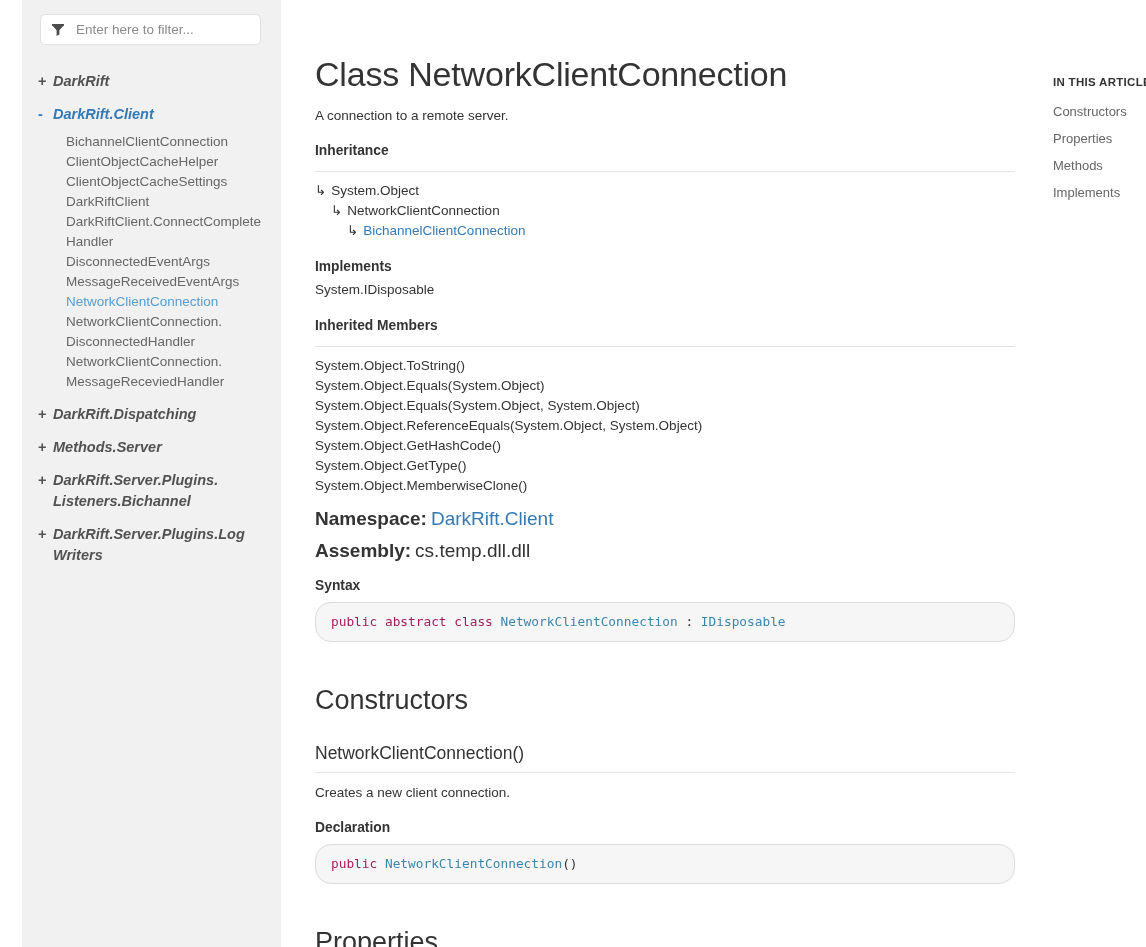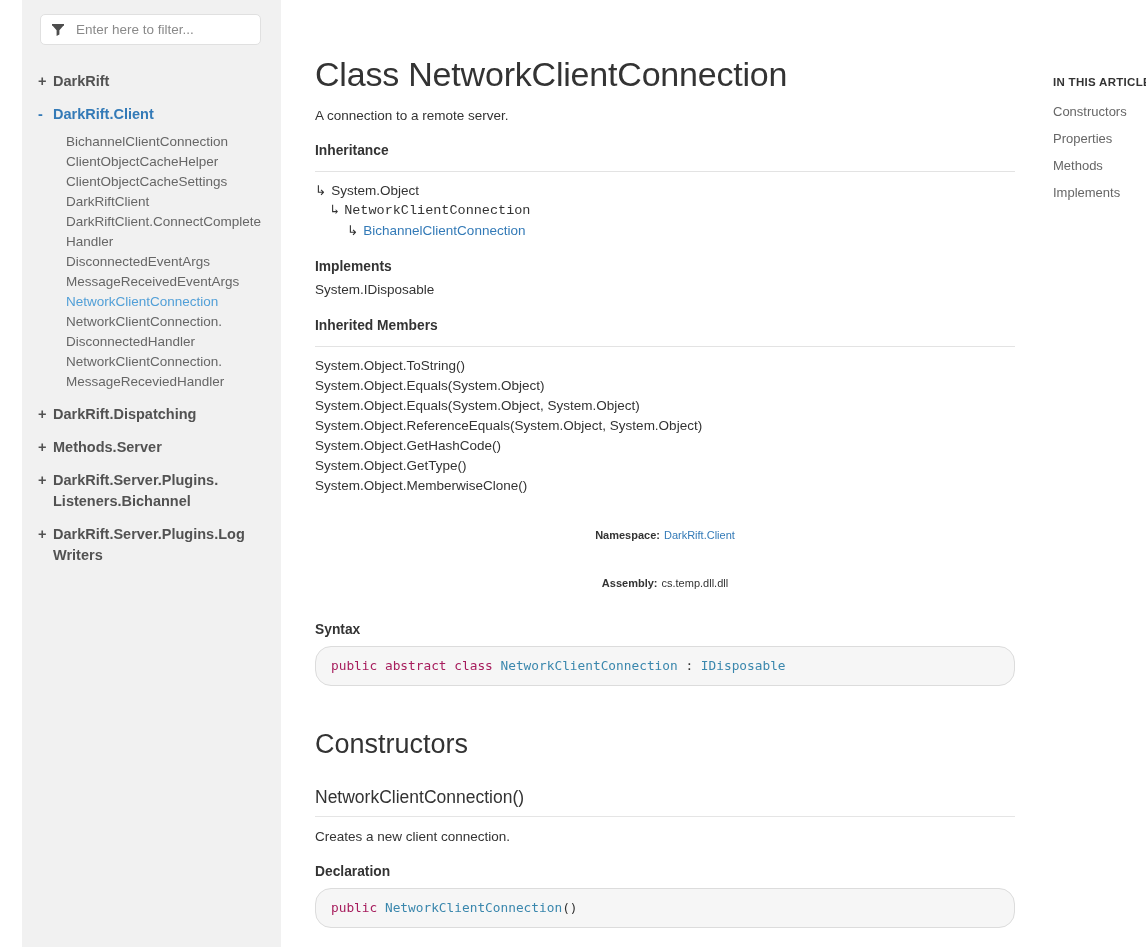--- a/index.html
+++ b/index.html
@@ -28,44 +28,44 @@
   }
   .filter-input::placeholder { color:#8a8a8a; opacity:1; }
 
   .nav { margin-top:26px; }
   .group { margin-bottom:12px; }
   .group-row {
     display:flex; cursor:pointer;
     font-weight:bold; font-size:14.5px; line-height:21px; color:#525252;
   }
   .group-row .toggle { width:15px; flex:none; }
-  .group-row .glabel { width:208px; }
+  .group-row .glabel { width:208px;font-style:italic; }
   .group.active .group-row { color:#337ab7; }
   .leaves {
     list-style:none; margin:7px 0 3px; padding:0 0 0 28px;
     width:236px; font-size:13.5px; line-height:20px; color:#666;
   }
   .leaves li { overflow-wrap:break-word; cursor:pointer; }
   .leaves li.selected { color:#519fd7; }
 
   
   .main { position:absolute; left:315px; top:0; width:700px; }
   h1 {
     margin:52px 0 10px; font-size:34px; line-height:44px;
     font-weight:300; color:#333; letter-spacing:-0.2px;
   }
   .lead { margin:0 0 14px; font-size:13.5px; line-height:19px; }
   .sub-heading { font-size:13.8px; font-weight:bold; color:#333; margin:18px 0 6px; }
   .sub-heading.ruled { border-bottom:1px solid #e3e3e3; padding-bottom:13px; margin-bottom:9px; }
   .tree-row { font-size:13.5px; line-height:20px; color:#333; }
   .tree-row .arrow { margin-right:5px; }
-  .ind-1 { padding-left:16px;font-family:Liberation Mono, monospace; }
+  .ind-1 { padding-left:16px; }
   .ind-2 { padding-left:32px; }
   .plain-list div { font-size:13.5px; line-height:20px; color:#333; }
-  .meta { font-size:11px; line-height:18px; margin:30px 0;text-align:center; }
+  .meta { font-size:19px; line-height:18px; margin:14px 0; }
   .meta .mlabel { font-weight:bold; margin-right:4px; }
   a.link-blue { color:#337ab7; }
   .code-block {
     background:#f6f6f6; border:1px solid #dcdcdc; border-radius:16px;
     margin-top:9px; padding:11px 15px;
     font-family:"DejaVu Sans Mono", monospace; font-size:12.8px; line-height:16px;
     white-space:pre; color:#333;
   }
   .tk-k { color:#a71d5d; }
   .tk-t { color:#3a87ad; }

